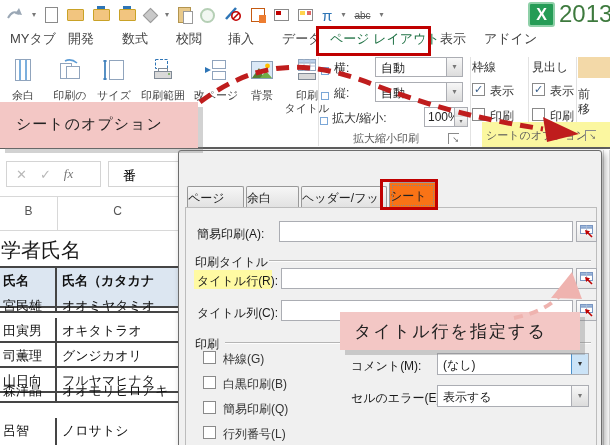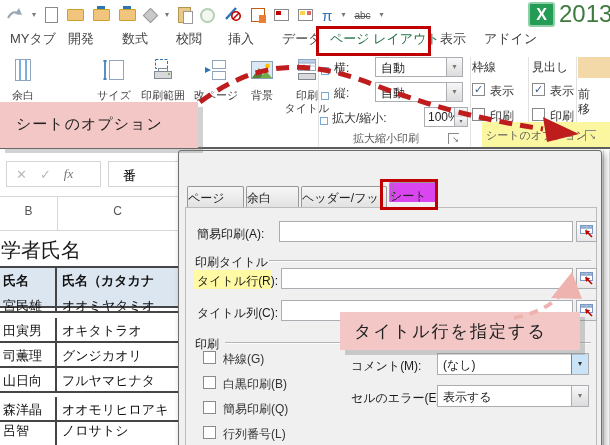--- a/index.html
+++ b/index.html
@@ -57,21 +57,21 @@
   .trow{position:absolute;left:0;width:180px;display:flex;border-bottom:2px solid #454545;font-size:13px;color:#111}
   .tc1{width:57px;border-right:2px solid #454545;padding:4px 0 0 3px;overflow:hidden;white-space:nowrap}
   .tc2{flex:1;padding:4px 0 0 5px;overflow:hidden;white-space:nowrap}
   
   #dialog{position:absolute;left:178px;top:150px;width:424px;height:300px;background:#f0f0f0;
     border:1px solid #6d6d6d;border-radius:3px 3px 0 0;box-shadow:3px 3px 7px rgba(0,0,0,.35);z-index:10;overflow:hidden}
   #dlg-titlebar{position:absolute;left:0;top:0;right:0;height:27px;background:linear-gradient(#f8fbfe,#dfe9f4);
     border-bottom:1px solid #ccd7e4;border-radius:3px 3px 0 0}
   .dtab{position:absolute;top:35px;height:23px;background:linear-gradient(#f6f6f6,#e0e0e0);border:1px solid #999;
     border-bottom:none;border-radius:2px 2px 0 0;font-size:12px;color:#222;text-align:left;line-height:22px}
-  .dtab.active{top:31px;height:20px;background:#d946ef;z-index:2;line-height:26px;outline:1px dotted #888;outline-offset:-4px}
+  .dtab.active{top:31px;height:27px;background:#f97316;z-index:2;line-height:26px;outline:1px dotted #888;outline-offset:-4px}
   #dlg-panel{position:absolute;left:6px;top:56px;width:412px;height:244px;border:1px solid #bcbcbc;background:#f0f0f0}
   .dlabel{position:absolute;font-size:12px;color:#1a1a1a;white-space:nowrap}
   .dinput{position:absolute;height:21px;background:#fff;border:1px solid #abadb3;font-size:12px;padding:0 4px}
   .rangebtn{position:absolute;width:21px;height:21px;background:linear-gradient(#fdfdfd,#e8e8e8);
     border:1px solid #abadb3;display:flex;align-items:center;justify-content:center}
   .etch{position:absolute;height:2px;border-top:1px solid #b5b5b5;border-bottom:1px solid #fdfdfd}
   .helpbtn{position:absolute;left:376px;top:4px;width:21px;height:19px;background:linear-gradient(#f4f7fa,#d4dce6);
     border:1px solid #8a9ab0;border-radius:3px;font-size:12px;font-weight:bold;color:#2d4a6b;text-align:center;line-height:17px}
   .closebtn{position:absolute;left:399px;top:4px;width:21px;height:19px;background:linear-gradient(#ef9182,#d4503c);
     border:1px solid #a03828;border-radius:3px;font-size:13px;font-weight:bold;color:#fff;text-align:center;line-height:17px}
@@ -125,20 +125,28 @@
   <span class="tab" style="left:484px">アドイン</span>
 
   <div class="rbtn" style="left:2px;width:42px">
     <span><svg width="26" height="26">
           <rect x="5.5" y="2.5" width="15" height="21" fill="#fff" stroke="#90a4bd"></rect>
           <line x1="10" y1="3" x2="10" y2="23" stroke="#5b9bd5" stroke-width="1.6"></line>
           <line x1="16" y1="3" x2="16" y2="23" stroke="#5b9bd5" stroke-width="1.6"></line>
         </svg></span>
     <span class="rlabel">余白</span>
   </div>
+  <div class="rbtn" style="left:48px;width:44px">
+    <span><svg width="26" height="26">
+          <rect x="3.5" y="6.5" width="11" height="15" fill="#fff" stroke="#90a4bd"></rect>
+          <rect x="9.5" y="9.5" width="13" height="12" fill="#fff" stroke="#90a4bd"></rect>
+          <path d="M8,4 q6,-3 12,2" fill="none" stroke="#5b9bd5" stroke-width="1.6"></path>
+        </svg></span>
+    <span class="rlabel">印刷の</span>
+  </div>
   <div class="rbtn" style="left:94px;width:40px">
     <span><svg width="26" height="26">
           <rect x="8.5" y="3.5" width="14" height="19" fill="#fff" stroke="#90a4bd"></rect>
           <line x1="4" y1="3" x2="4" y2="23" stroke="#2e75b6" stroke-width="1.6"></line>
           <line x1="2" y1="4" x2="6" y2="4" stroke="#2e75b6"></line>
           <line x1="2" y1="22" x2="6" y2="22" stroke="#2e75b6"></line>
         </svg></span>
     <span class="rlabel">サイズ</span>
     <span class="caret">▾</span>
   </div>
@@ -261,21 +269,21 @@
     <span class="tc2">オキタトラオ</span>
   </div>
   <div class="trow" style="top:343px;height:25px">
     <span class="tc1">司薫理</span>
     <span class="tc2">グンジカオリ</span>
   </div>
   <div class="trow" style="top:368px;height:25px">
     <span class="tc1">山日向</span>
     <span class="tc2">フルヤマヒナタ</span>
   </div>
-  <div class="trow" style="top:397px;height:25px">
+  <div class="trow" style="top:378px;height:25px">
     <span class="tc1">森洋晶</span>
     <span class="tc2">オオモリヒロアキ</span>
   </div>
   <div class="trow" style="top:418px;height:27px;border-bottom:none">
     <span class="tc1">呂智</span>
     <span class="tc2">ノロサトシ</span>
   </div>
 
   <div class="abs" style="left:603px;top:150px;width:1px;height:295px;background:#d8d8d8"></div>
   <div class="abs" style="left:609px;top:150px;width:1px;height:295px;background:#d8d8d8"></div>

